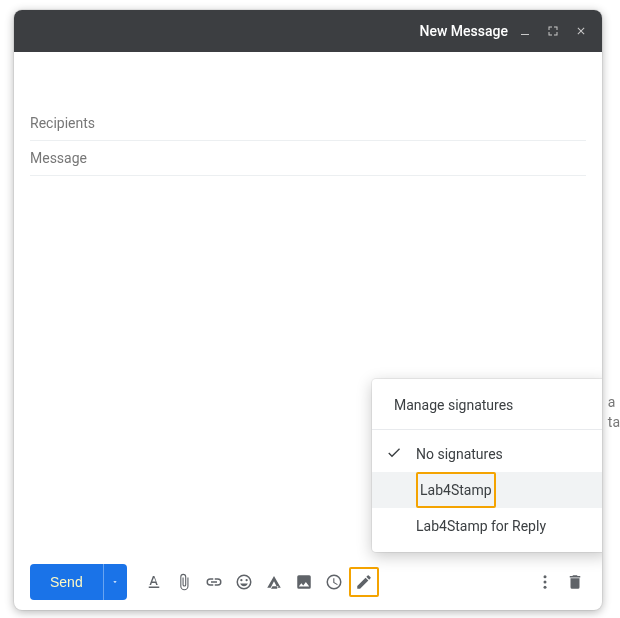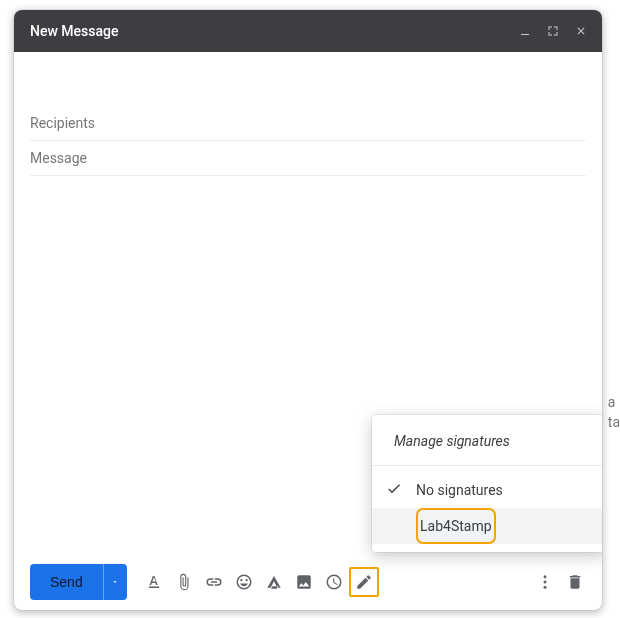--- a/index.html
+++ b/index.html
@@ -26,20 +26,21 @@
   }
   .header {
     background: #3c3e41;
     color: #fff;
     height: 42px;
     display: flex;
     align-items: center;
     padding: 0 10px 0 16px;
     font-size: 14px;
     font-weight: 500;
+    text-align: right;
   }
   .header-title { flex: 1; }
   .hdr-btn {
     width: 22px; height: 22px;
     display: flex; align-items: center; justify-content: center;
     color: #c9c9c9;
     cursor: pointer;
     margin-left: 6px;
   }
   .fields { padding: 6px 16px 0 16px; margin-top: 48px; }
@@ -58,21 +59,21 @@
     gap: 0;
   }
   .send-grp {
     display: flex;
     border-radius: 4px;
     overflow: hidden;
     margin-right: 12px;
   }
   .send-btn {
     background: #1a73e8;
-    color: #0f172a;
+    color: #fef9c3;
     font-size: 14px;
     font-weight: 500;
     border: none;
     padding: 0 20px;
     height: 36px;
     cursor: pointer;
   }
   .send-more {
     background: #1a73e8;
     color: #fff;
@@ -108,36 +109,36 @@
     color: #3c4043;
   }
   .sig-item {
     height: 36px;
     display: flex;
     align-items: center;
     padding: 0 16px 0 44px;
     position: relative;
     cursor: pointer;
   }
-  .sig-item.manage { padding-left: 22px; font-style: italic; }
+  .sig-item.manage { padding-left: 22px; }
   .sig-item .chk {
     position: absolute;
     left: 14px;
     top: 50%; transform: translateY(-50%);
     color: #3c4043;
   }
   .sig-sep {
     height: 1px;
     background: #e8eaed;
     margin: 6px 0;
   }
   .sig-item.hov { background: #f1f3f4; }
   .label-box {
     border: 2px solid #f4a300;
-    border-radius: 7px;
+    border-radius: 2px;
     padding: 8px 2px;
     text-align: center;
   }
   .bg-text {
     position: absolute;
     right: 0;
     top: 392px;
     color: #777;
     font-size: 14px;
     line-height: 20px;
@@ -254,15 +255,18 @@
       <span class="chk">
         <svg width="16" height="16" viewBox="0 0 24 24" fill="currentColor">
             <path d="M9 16.17L4.83 12 3.41 13.41 9 19l12-12-1.41-1.41z"></path>
           </svg>
       </span>
       <span>No signatures</span>
     </div>
     <div class="sig-item hov">
       <span class="label-box">Lab4Stamp</span>
     </div>
+    <div class="sig-item">
+      <span>Lab4Stamp for Reply</span>
+    </div>
   </div>
 
 </div>
 
 </body></html>

